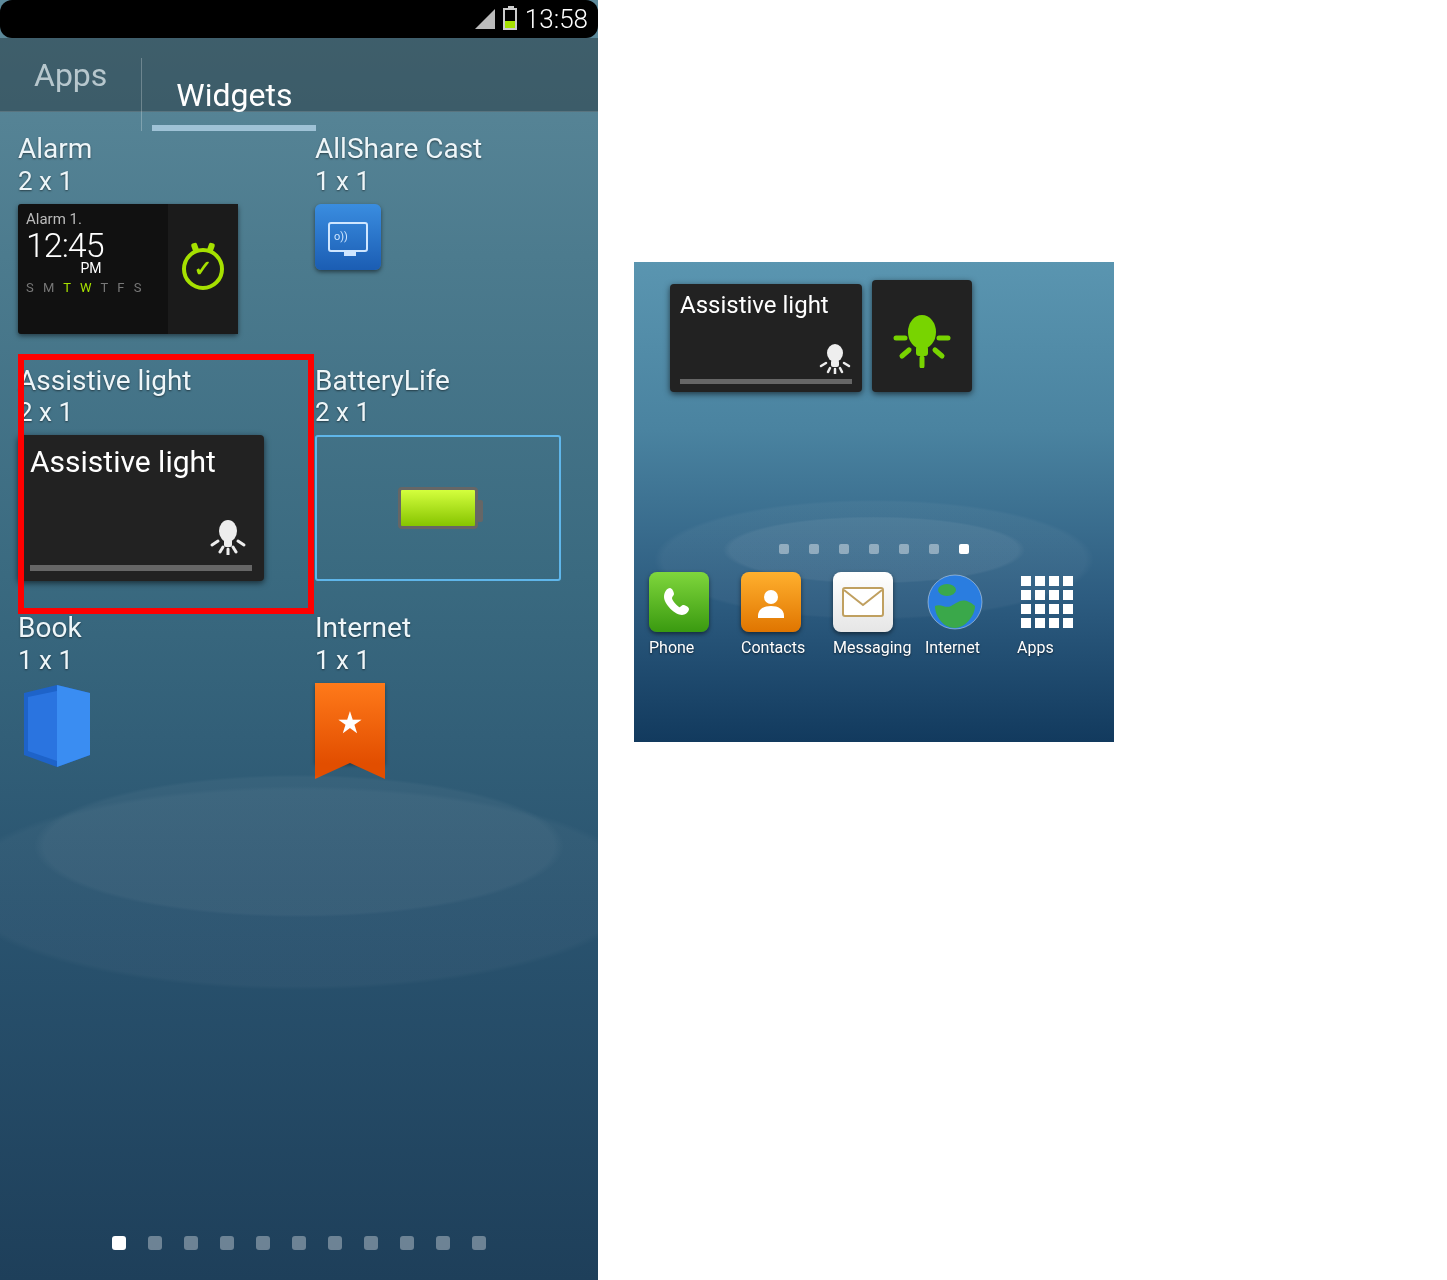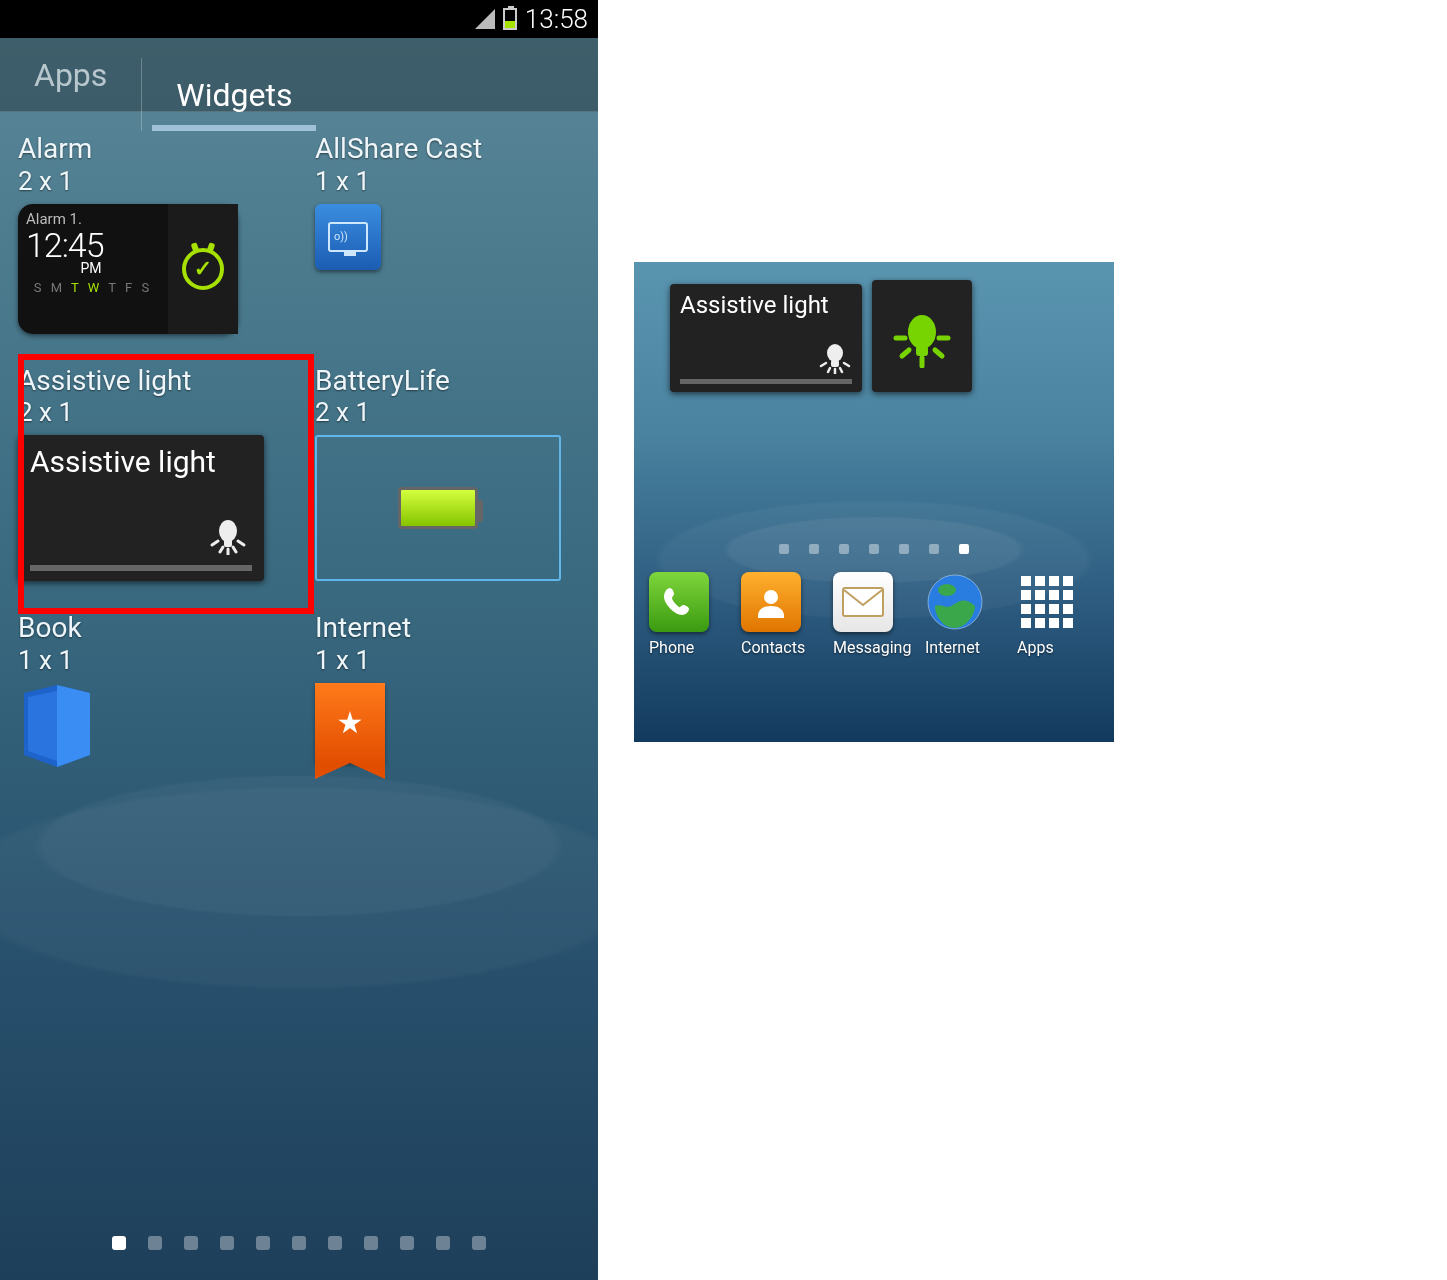--- a/index.html
+++ b/index.html
@@ -22,20 +22,21 @@
   .status-bar {
     height: 38px;
     background: #000;
     display: flex;
     align-items: center;
     justify-content: flex-end;
     padding: 0 10px;
     gap: 8px;
     font-size: 26px;
     font-weight: 300;
+    border-radius: 12px;
   }
   .signal-icon { display:inline-block; width:0;height:0;border-style:solid;border-width:0 0 20px 20px;border-color:transparent transparent #bbb transparent; position:relative;}
   .battery-icon { width:14px; height:22px; border:2px solid #ccc; position:relative; background:linear-gradient(to top,#a6e100 40%,transparent 40%);}
   .battery-icon::before{content:"";position:absolute;top:-4px;left:3px;width:6px;height:3px;background:#ccc;}
   .tabs {
     height: 74px;
     background: rgba(40,60,70,.55);
     display:flex;
     align-items:center;
     border-bottom:1px solid rgba(255,255,255,.15);
@@ -54,28 +55,28 @@
   .widgets-grid{
     padding:20px 18px 0 18px;
   }
   .row { display:flex; gap:32px; margin-bottom:30px;}
   .cell { width: 276px; position:relative;}
   .wlabel { font-size:28px; color:#eef6f9; text-shadow:0 1px 2px rgba(0,0,0,.5); line-height:1.2;}
   .wsize  { font-size:26px; color:#eef6f9; text-shadow:0 1px 2px rgba(0,0,0,.5);}
   .preview { margin-top:8px;}
   
   .alarm-prev{
-    width:220px;height:130px;background:#111;display:flex;border-radius:15px;
+    width:220px;height:130px;background:#111;display:flex;border-radius:3px;
     box-shadow:0 2px 5px rgba(0,0,0,.5);
   }
   .alarm-left{flex:1;padding:6px 8px;}
   .alarm-left .al-title{font-size:15px;color:#bbb;}
   .alarm-left .al-time{font-size:34px;font-weight:300;letter-spacing:-1px;line-height:1;}
   .alarm-left .al-pm{font-size:14px;text-align:center;margin-top:-2px;margin-right:4px;}
-  .alarm-days{font-size:13px;letter-spacing:3px;color:#777;margin-top:4px;text-align:center;}
+  .alarm-days{font-size:13px;letter-spacing:3px;color:#777;margin-top:4px;}
   .alarm-days .on{color:#a6e100;}
   .alarm-right{width:70px;background:#1b1b1b;display:flex;align-items:center;justify-content:center;}
   .clock-icon{width:42px;height:42px;border:4px solid #a6e100;border-radius:50%;position:relative;}
   .clock-icon::before,.clock-icon::after{content:"";position:absolute;top:-9px;width:6px;height:9px;background:#a6e100;border-radius:2px;}
   .clock-icon::before{left:6px;transform:rotate(-20deg);}
   .clock-icon::after{right:6px;transform:rotate(20deg);}
   .clock-check{position:absolute;inset:0;display:flex;align-items:center;justify-content:center;color:#a6e100;font-size:22px;font-weight:bold;}
   
   .cast-prev{width:66px;height:66px;background:linear-gradient(#3a8de0,#1b5db3);border-radius:6px;display:flex;align-items:center;justify-content:center;box-shadow:0 2px 4px rgba(0,0,0,.5);margin-top:8px;}
   .cast-inner{width:40px;height:30px;border:2px solid #cfe6ff;border-radius:3px;position:relative;}

